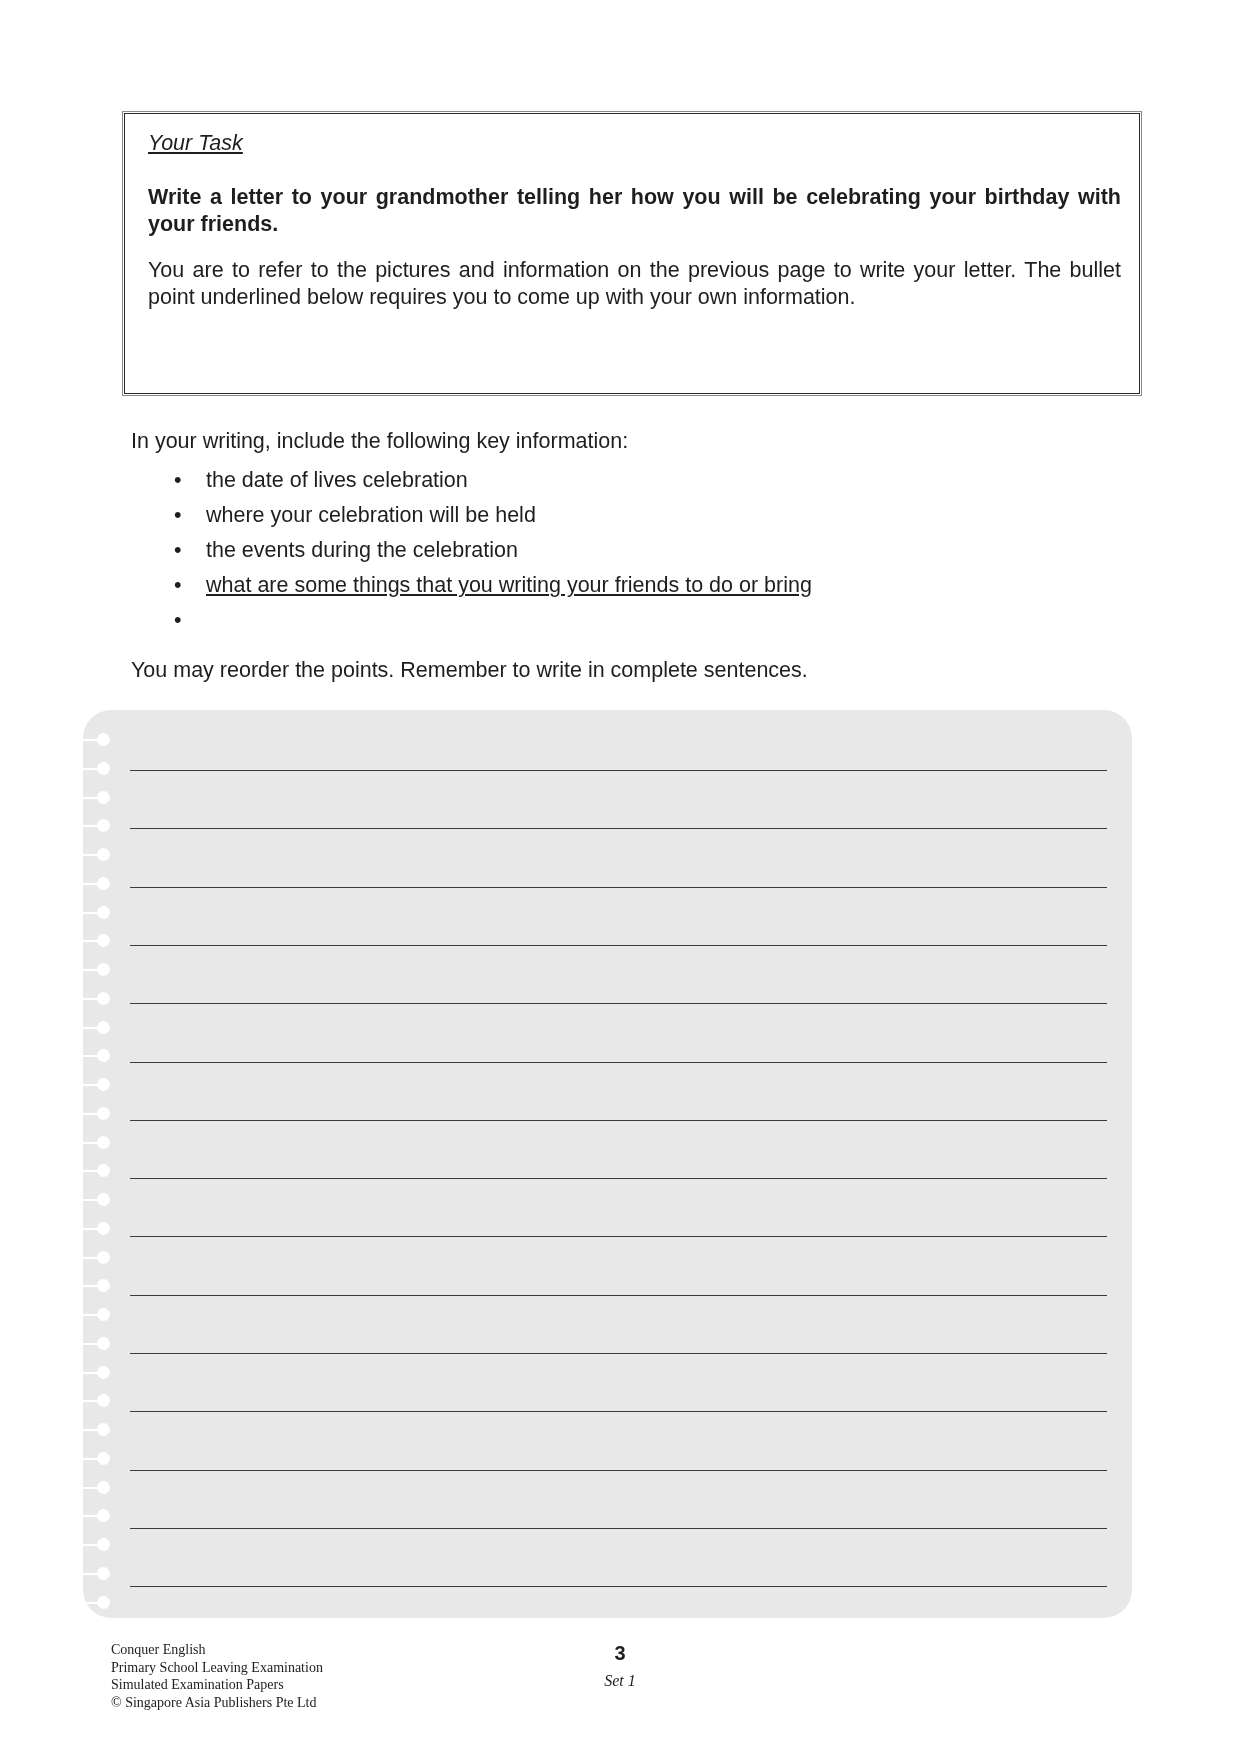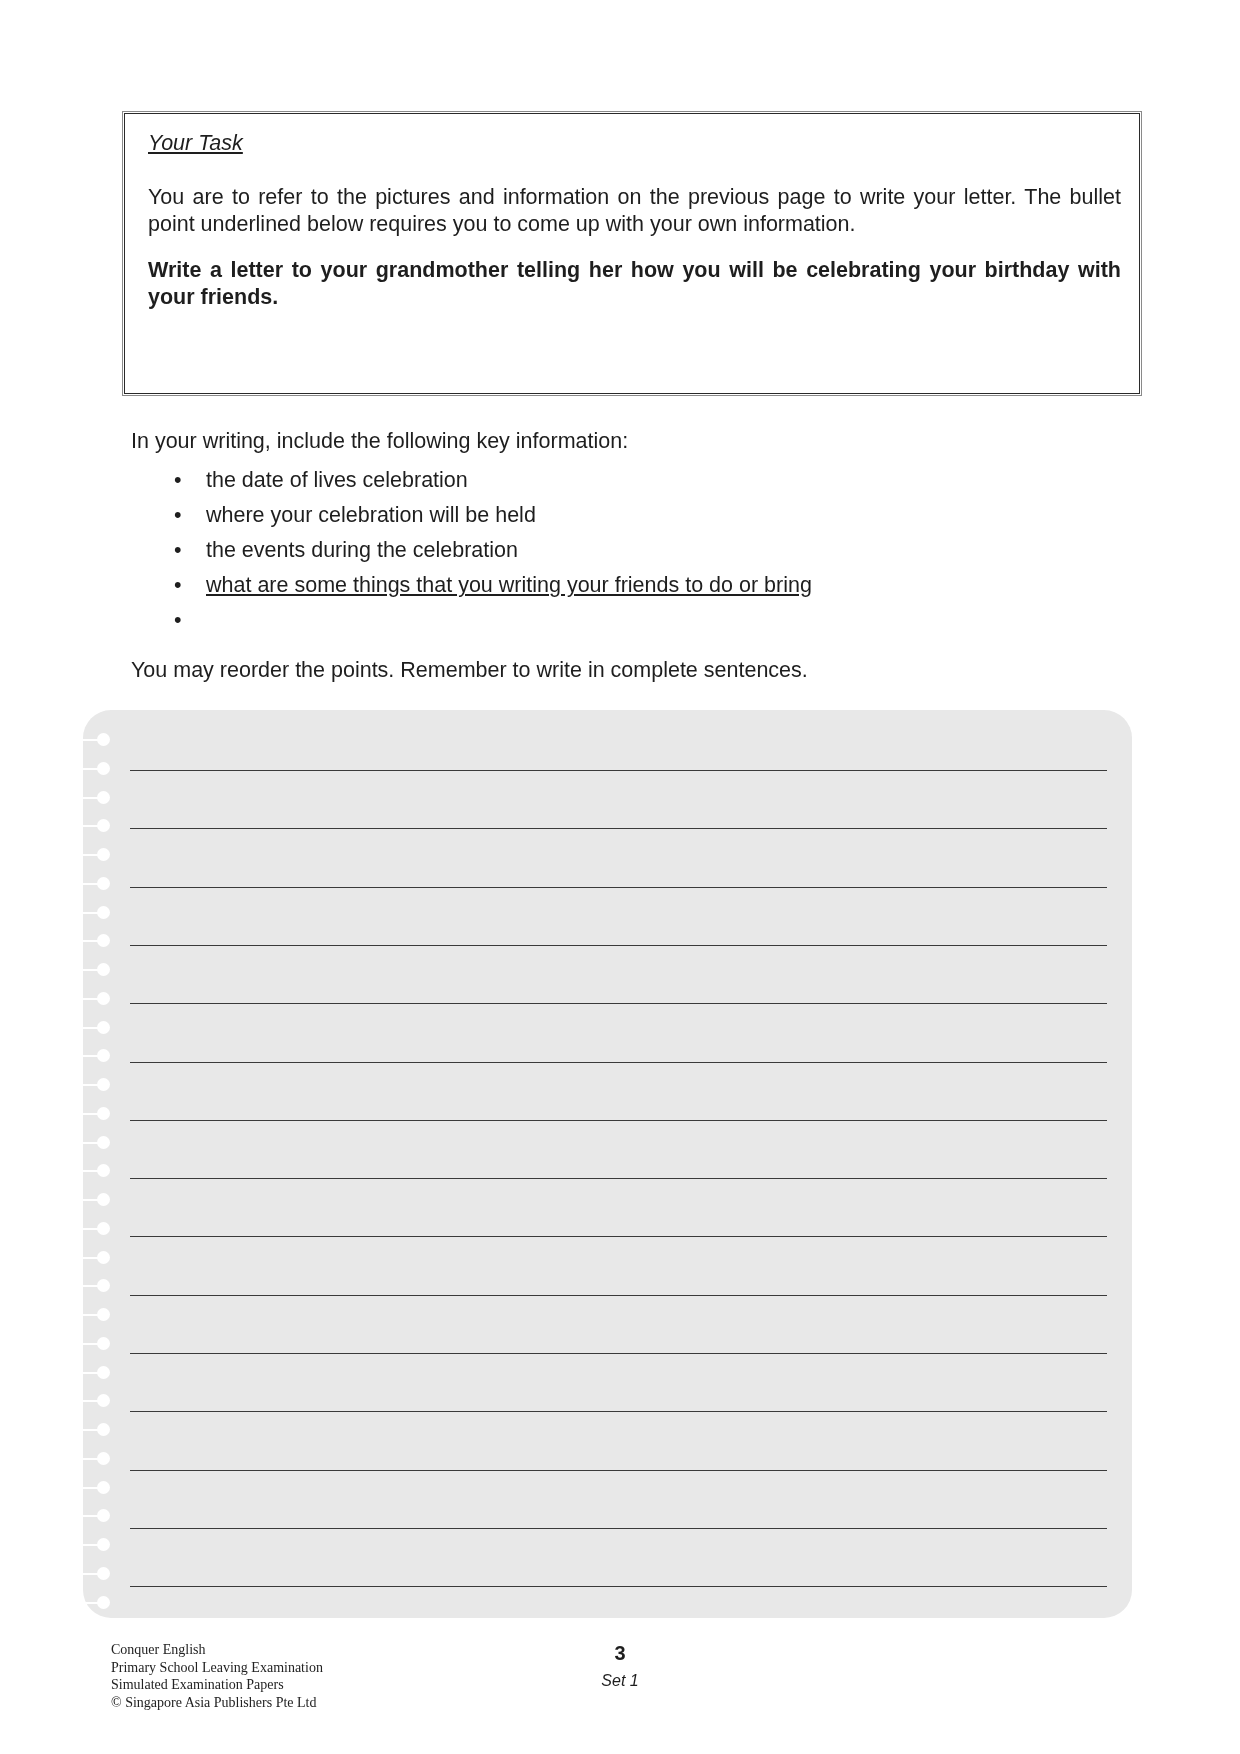--- a/index.html
+++ b/index.html
@@ -49,31 +49,31 @@
       position: absolute; left: 111px; top: 1641px;
       font-family: "Liberation Serif", serif; font-size: 14px; line-height: 17.5px; color: #222;
     }
     .page-num {
       position: absolute; left: 0; width: 1240px; text-align: center; top: 1642px;
       font-weight: bold; font-size: 20px; padding-left: 0; box-sizing: border-box;
     }
     .page-num span, .set-label span { display: inline-block; }
     .set-label {
       position: absolute; left: 0; width: 1240px; text-align: center; top: 1672px;
-      font-style: italic; font-size: 16px;
+      font-style: italic; font-size: 16px; font-family: Liberation Serif, serif;
     }
   </style>
 </head>
 <body>
 
 <div class="task-box">
   <div class="task-inner">
     <p class="task-heading">Your Task</p>
+    <p class="task-p bold">Write a letter to your grandmother telling her how you will be celebrating your birthday with your friends.</p>
     <p class="task-p">You are to refer to the pictures and information on the previous page to write your letter. The bullet point underlined below requires you to come up with your own information.</p>
-    <p class="task-p bold">Write a letter to your grandmother telling her how you will be celebrating your birthday with your friends.</p>
   </div>
 </div>
 
 <div class="instr">In your writing, include the following key information:</div>
 
 <ul class="bullets">
   <li>
     <span class="dot">•</span>
     <span>the date of lives celebration</span>
   </li>

